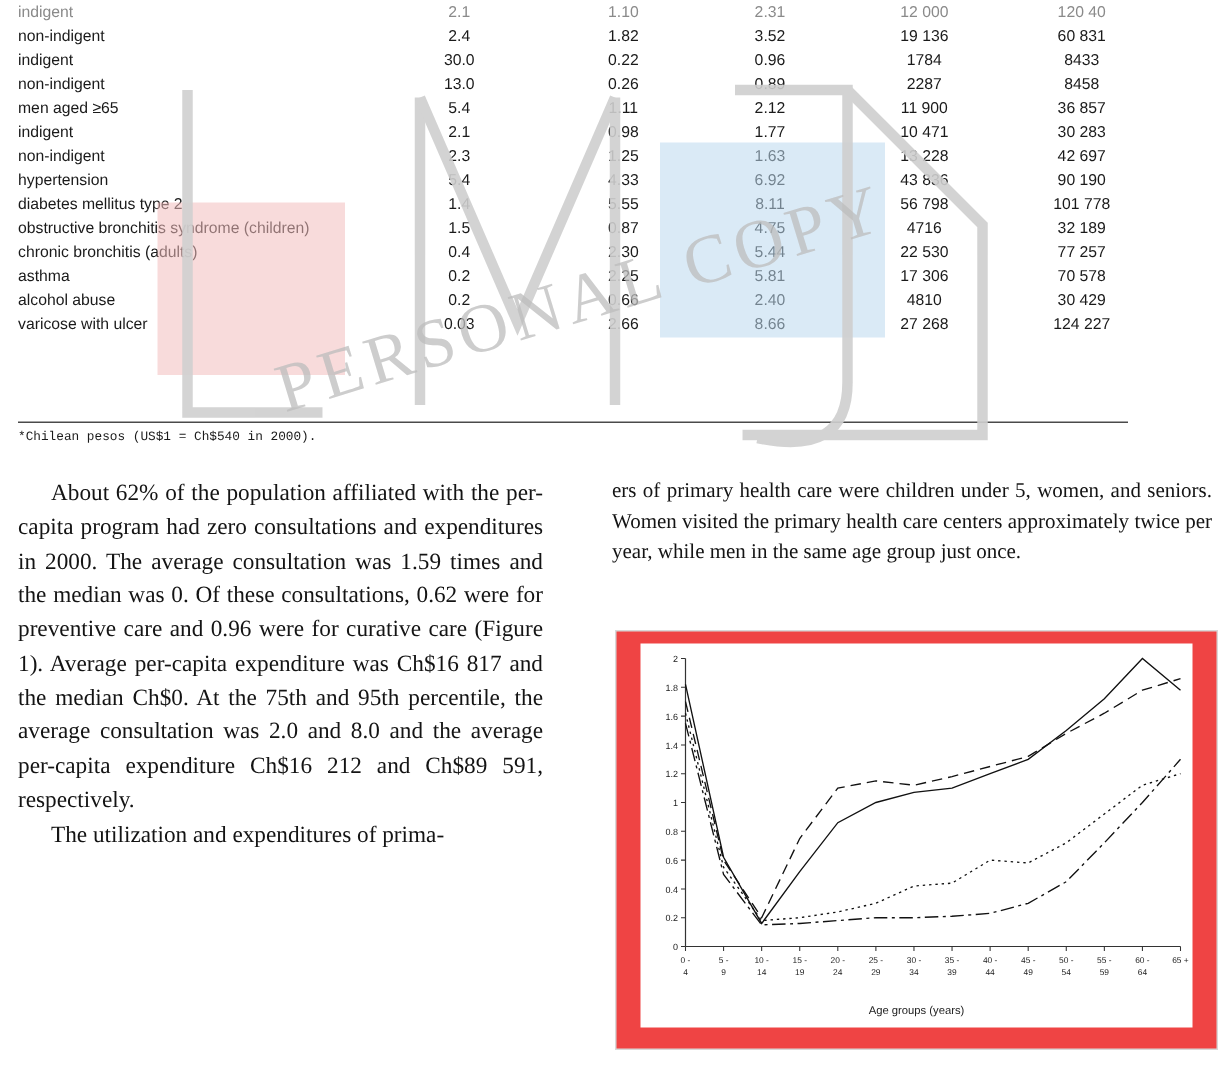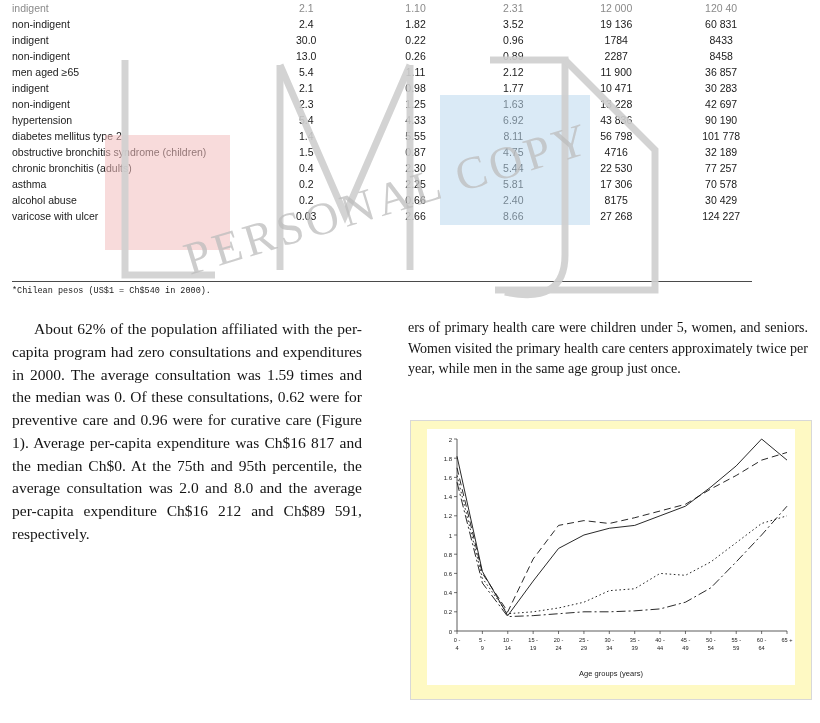--- a/index.html
+++ b/index.html
@@ -109,21 +109,21 @@
   .para { margin: 0 0 0 0; }
   .para.indent { text-indent: 22px; }
 
   
   .figure-box {
     position: absolute;
     left: 410px;
     top: 420px;
     width: 400px;
     height: 278px;
-    background: #fef9c3;
+    background: #ef4444;
     border: 1px solid #d8d8d8;
   }
   .figure-inner {
     position: absolute;
     left: 16px;
     top: 8px;
     width: 368px;
     height: 256px;
     background: #ffffff;
   }
@@ -247,21 +247,21 @@
           <td class="num">2.25</td>
           <td class="num">5.81</td>
           <td class="num">17 306</td>
           <td class="num">70 578</td>
         </tr>
         <tr>
           <td class="label lab-0">alcohol abuse</td>
           <td class="num">0.2</td>
           <td class="num">0.66</td>
           <td class="num">2.40</td>
-          <td class="num">8175</td>
+          <td class="num">4810</td>
           <td class="num">30 429</td>
         </tr>
         <tr>
           <td class="label lab-0">varicose with ulcer</td>
           <td class="num">0.03</td>
           <td class="num">2.66</td>
           <td class="num">8.66</td>
           <td class="num">27 268</td>
           <td class="num">124 227</td>
         </tr>
@@ -286,20 +286,21 @@
       <path d="M470 20 L560 110 L560 250 L400 250"></path>
     </g>
     <g opacity="0.75">
       <text x="95" y="235" transform="rotate(-17 95 235)" font-family="Liberation Serif, serif" font-size="46" fill="#bdbdbd" letter-spacing="4">PERSONAL COPY</text>
     </g>
   </svg>
 </div>
 
 <div class="col-left">
   <p class="para indent">About 62% of the population affiliated with the per-capita program had zero consultations and expenditures in 2000. The average consultation was 1.59 times and the median was 0. Of these consultations, 0.62 were for preventive care and 0.96 were for curative care (Figure 1). Average per-capita expenditure was Ch$16 817 and the median Ch$0. At the 75th and 95th percentile, the average consultation was 2.0 and 8.0 and the average per-capita expenditure Ch$16 212 and Ch$89 591, respectively.</p>
+  <p class="para indent">The utilization and expenditures of prima-</p>
 </div>
 
 <div class="col-right">
   <p class="para">ers of primary health care were children under 5, women, and seniors. Women visited the primary health care centers approximately twice per year, while men in the same age group just once.</p>
 </div>
 
 <div class="figure-box">
   <div class="figure-inner">
     <svg class="fig-svg" id="chart" width="368" height="250" viewBox="0 0 368 250">
         <line x1="30" y1="10" x2="30" y2="202" stroke="#333" stroke-width="0.8"></line>

